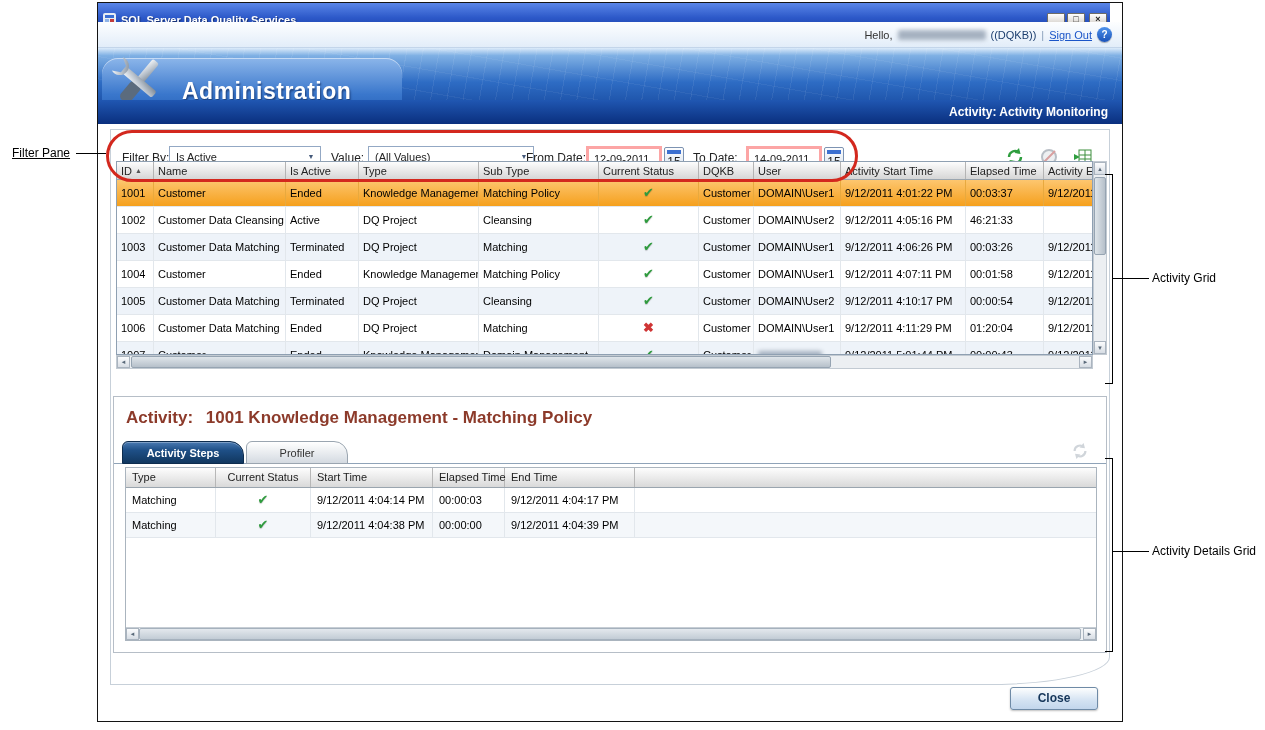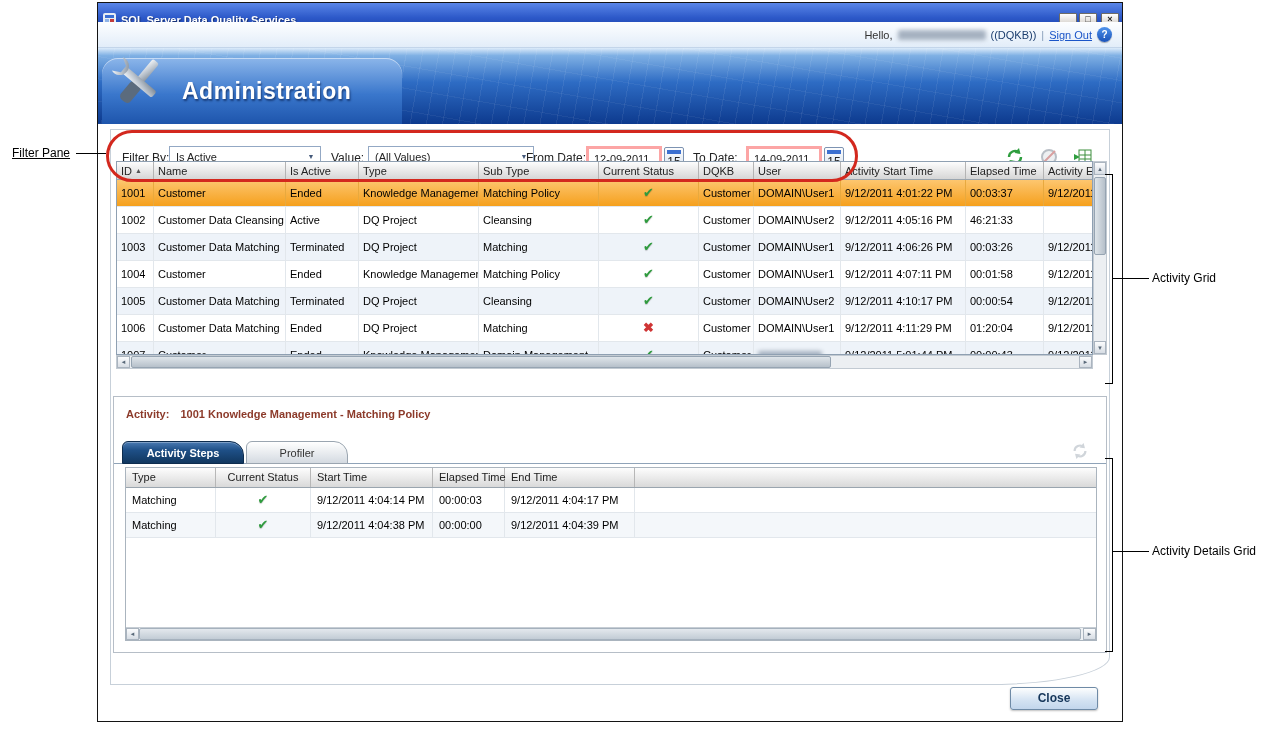--- a/index.html
+++ b/index.html
@@ -2,21 +2,21 @@
 <html><head>
 <meta charset="utf-8">
 <style>
   * { margin:0; padding:0; box-sizing:border-box; }
   html,body { width:1265px; height:730px; background:#fff; font-family:"Liberation Sans",sans-serif; }
   #canvas { position:absolute; left:0; top:0; width:1265px; height:730px; background:#fff; overflow:hidden; }
 
   
   #win { position:absolute; left:97px; top:2px; width:1026px; height:720px; border:1px solid #141414; background:#fff; }
 
-  .titlebar { position:absolute; left:0; top:0; right:0; height:33px;
+  .titlebar { position:absolute; left:0; top:0; right:12px; height:33px;
     background:linear-gradient(180deg,#5a86e8 0%,#2c58c8 45%,#16399b 100%);
     display:flex; align-items:center; padding:0 3px; }
   .title-icon { width:13px; height:13px; margin-left:2px; }
   .title-text { color:#fff; font-size:11px; font-weight:bold; margin-left:5px; flex:1;
     text-shadow:1px 1px 1px rgba(0,0,0,.45); white-space:nowrap; overflow:hidden; }
   .winbtn { width:18px; height:14px; margin-left:2px; background:linear-gradient(#ffffff,#cec9c2);
     border:1px solid #6e6c66; font-size:9px; line-height:11px; text-align:center; color:#1d1d1d;
     border-radius:1px; cursor:pointer; font-weight:bold; }
   .winbtn.close { margin-left:4px; }
 
@@ -102,21 +102,21 @@
   #vs-down { left:0; bottom:0; width:12px; height:13px; line-height:12px; }
   #hs-left  { left:0; top:0; width:13px; height:12px; line-height:11px; }
   #hs-right { right:0; top:0; width:13px; height:12px; line-height:11px; }
   .vthumb { position:absolute; left:0; top:15px; width:12px; height:78px;
     background:linear-gradient(90deg,#dfe5ea,#b6c0ca); border:1px solid #96a4b2; border-radius:2px; cursor:pointer; }
   .hthumb { position:absolute; left:14px; top:0; width:700px; height:12px;
     background:linear-gradient(#dfe5ea,#b6c0ca); border:1px solid #96a4b2; border-radius:2px; cursor:pointer; }
 
   
   #dpanel { position:absolute; left:15px; top:393px; width:994px; height:257px; border:1px solid #b6bec7; background:#fff; }
-  .dtitle { position:absolute; left:12px; top:11px; font-size:11px; font-weight:bold; color:#8c3a2a; white-space:nowrap; }
+  .dtitle { position:absolute; left:12px; top:11px; font-size:17px; font-weight:bold; color:#8c3a2a; white-space:nowrap; }
   .dtitle .dval { margin-left:8px; }
   .tab { position:absolute; top:44px; height:23px; font-size:11px; line-height:22px; text-align:center;
     border-radius:6px 14px 0 0; cursor:pointer; z-index:2; }
   #tab-steps { left:8px; width:122px; color:#fff; font-weight:bold; border:1px solid #0d2c4e;
     background:linear-gradient(180deg,#4a7ab2 0%,#1e4f86 40%,#11375f 100%);
     box-shadow:inset 0 1px 0 rgba(255,255,255,.3); }
   #tab-profiler { left:132px; width:102px; color:#333; border:1px solid #9aa5b0;
     background:linear-gradient(#ffffff,#d4dae1); }
   .tabrule { position:absolute; left:0; right:0; top:66px; border-top:1px solid #8fa3b8; z-index:1; }
   #ic-steps-refresh { position:absolute; right:16px; top:45px; width:20px; height:18px; opacity:.55; }
@@ -200,20 +200,23 @@
         <g transform="rotate(40 28 28)">
           <rect x="25" y="4" width="7" height="26" rx="2" fill="url(#mtl)"></rect>
           <rect x="23" y="29" width="11" height="20" rx="4" fill="#5b6b7d"></rect>
         </g>
         <g transform="rotate(-50 28 28)">
           <rect x="25" y="12" width="7" height="34" rx="2" fill="url(#mtl)"></rect>
           <path d="M21 4 a8 8 0 1 0 15 0 l-4 7 h-7 z" fill="url(#mtl)"></path>
         </g>
       </svg>
       <span class="banner-title">Administration</span>
+      <div class="banner-strip">
+        <span>Activity: Activity Monitoring</span>
+      </div>
     </div>
 
     <div class="content-panel"></div>
 
     <span class="flabel" id="lb-filterby">Filter By:</span>
     <div class="combo" id="dd-filterby">
       <span>Is Active</span>
       <span class="dd-arrow">▼</span>
     </div>
     <span class="flabel" id="lb-value">Value:</span>

